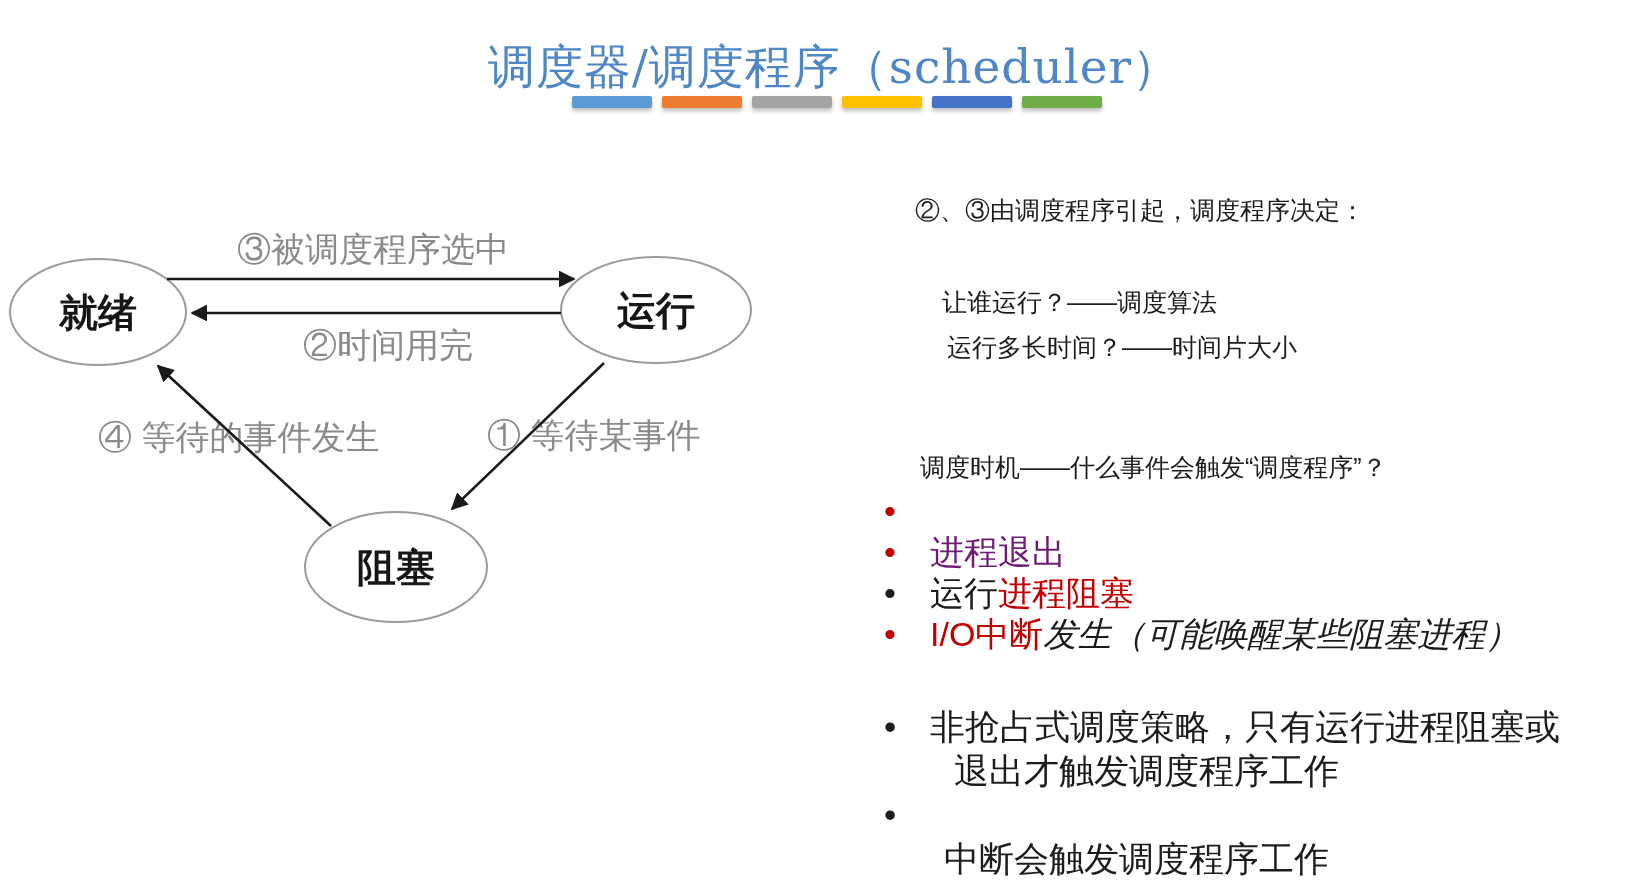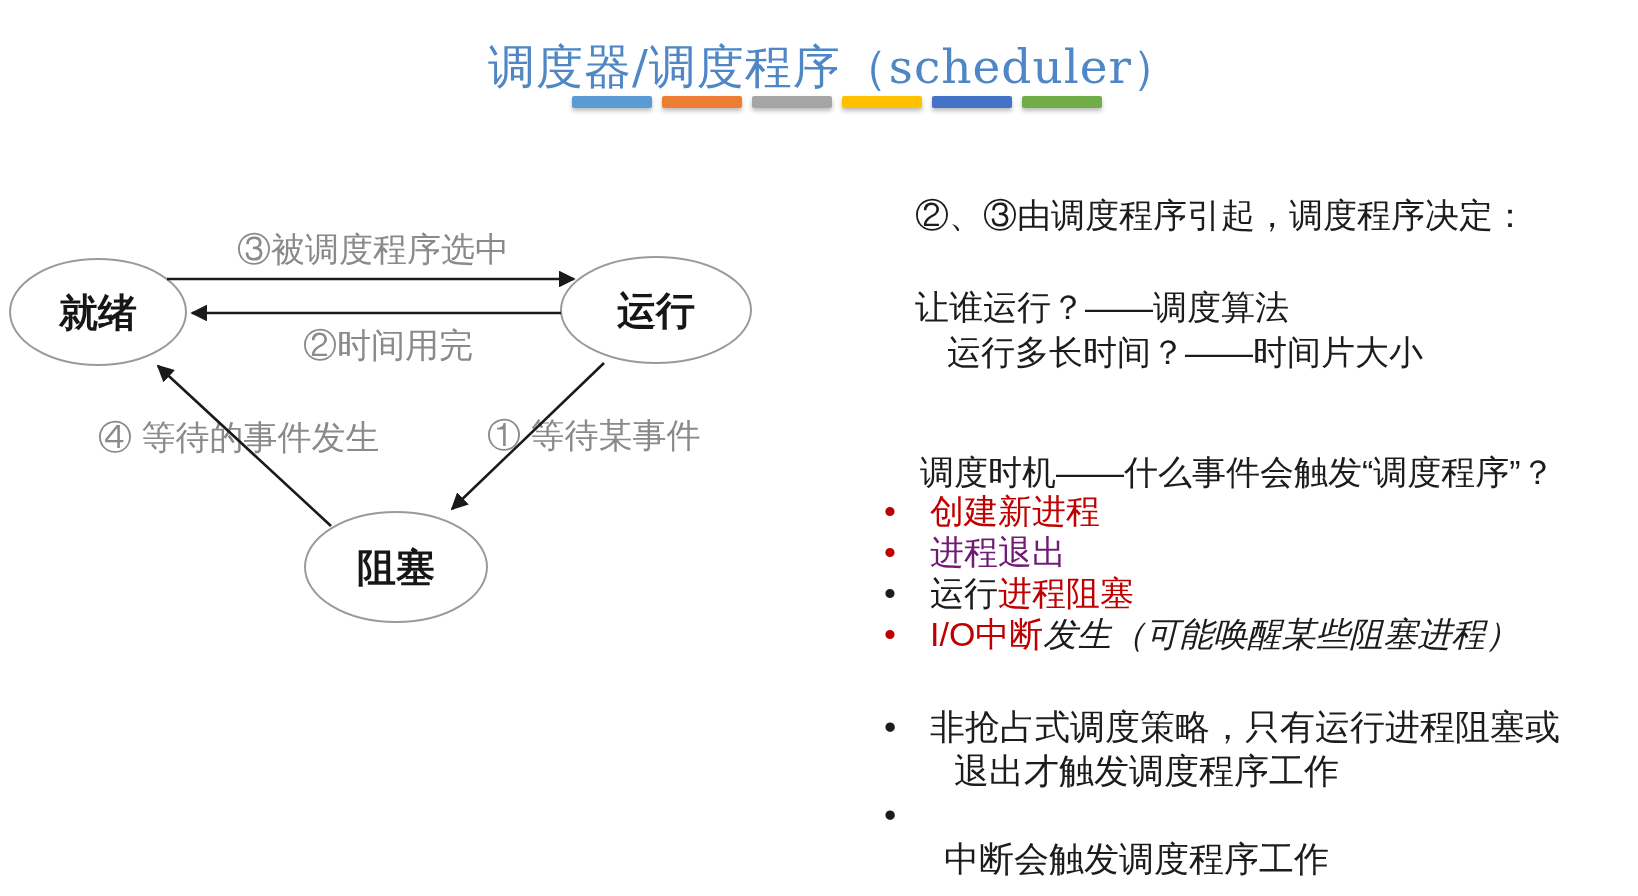--- a/index.html
+++ b/index.html
@@ -8,21 +8,21 @@
     font-family:"Liberation Sans",sans-serif;
   }
   .abs{position:absolute;}
   .title{
     position:absolute;top:36px;left:0;width:1668px;text-align:center;
     font-size:47px;color:#4E86C6;font-family:"DejaVu Serif",serif;
     letter-spacing:1px;white-space:nowrap;
   }
   .bars{position:absolute;left:572px;top:96px;display:flex;gap:10px;}
   .bar{width:80px;height:12px;border-radius:2px;box-shadow:0 3px 4px rgba(110,110,110,.45);}
-  .note{position:absolute;font-size:34px;color:#1c1c1c;white-space:nowrap;line-height:1.15;}
+  .note{position:absolute;font-size:25px;color:#1c1c1c;white-space:nowrap;line-height:1.15;}
   .bullet-list{position:absolute;left:884px;}
   .brow{display:flex;align-items:flex-start;white-space:nowrap;}
   .brow .bdot{width:46px;flex:0 0 46px;}
   #timing .brow{height:41px;font-size:34px;line-height:38px;}
   #policy .brow{height:44px;font-size:35px;line-height:42px;}
   svg text{font-family:"Liberation Sans",sans-serif;}
   .state-label{font-size:39px;font-weight:600;fill:#161616;}
   .edge-label{font-size:34px;fill:#8a8a8a;}
 </style>
 </head>
@@ -59,28 +59,27 @@
   <text x="487" y="447" class="edge-label">① 等待某事件</text>
   <text x="98" y="449" class="edge-label">④ 等待的事件发生</text>
 
   <line x1="167" y1="279" x2="574" y2="279" stroke="#1a1a1a" stroke-width="2.6" marker-end="url(#ah)"></line>
   <line x1="561" y1="313" x2="192" y2="313" stroke="#1a1a1a" stroke-width="2.6" marker-end="url(#ah)"></line>
   <line x1="604" y1="363" x2="452" y2="509" stroke="#1a1a1a" stroke-width="2.6" marker-end="url(#ah)"></line>
   <line x1="331" y1="526" x2="158" y2="366" stroke="#1a1a1a" stroke-width="2.6" marker-end="url(#ah)"></line>
 </svg>
 
 <div class="note" style="left:915px;top:196px;">②、③由调度程序引起，调度程序决定：</div>
-<div class="note" style="left:915px;top:288px;">让谁运行？——调度算法</div>
+<div class="note" style="left:942px;top:288px;">让谁运行？——调度算法</div>
 <div class="note" style="left:915px;top:333px;margin-left:32px;">运行多长时间？——时间片大小</div>
 <div class="note" style="left:920px;top:453px;">调度时机——什么事件会触发“调度程序”？</div>
 
 <div class="bullet-list" id="timing" style="top:492px;">
     <div class="brow">
       <span class="bdot" style="color: rgb(192, 0, 0);">•</span>
-      <span><span style="color: rgb(192, 0, 0);">创建新进程</span></span>
     </div>
     <div class="brow">
       <span class="bdot" style="color: rgb(192, 0, 0);">•</span>
       <span><span style="color: #701a75;">进程退出</span></span>
     </div>
     <div class="brow">
       <span class="bdot" style="color: rgb(28, 28, 28);">•</span>
       <span><span style="color: rgb(28, 28, 28);">运行</span><span style="color: rgb(192, 0, 0); font-family: Liberation Serif, serif;">进程阻塞</span></span>
     </div>
     <div class="brow">

